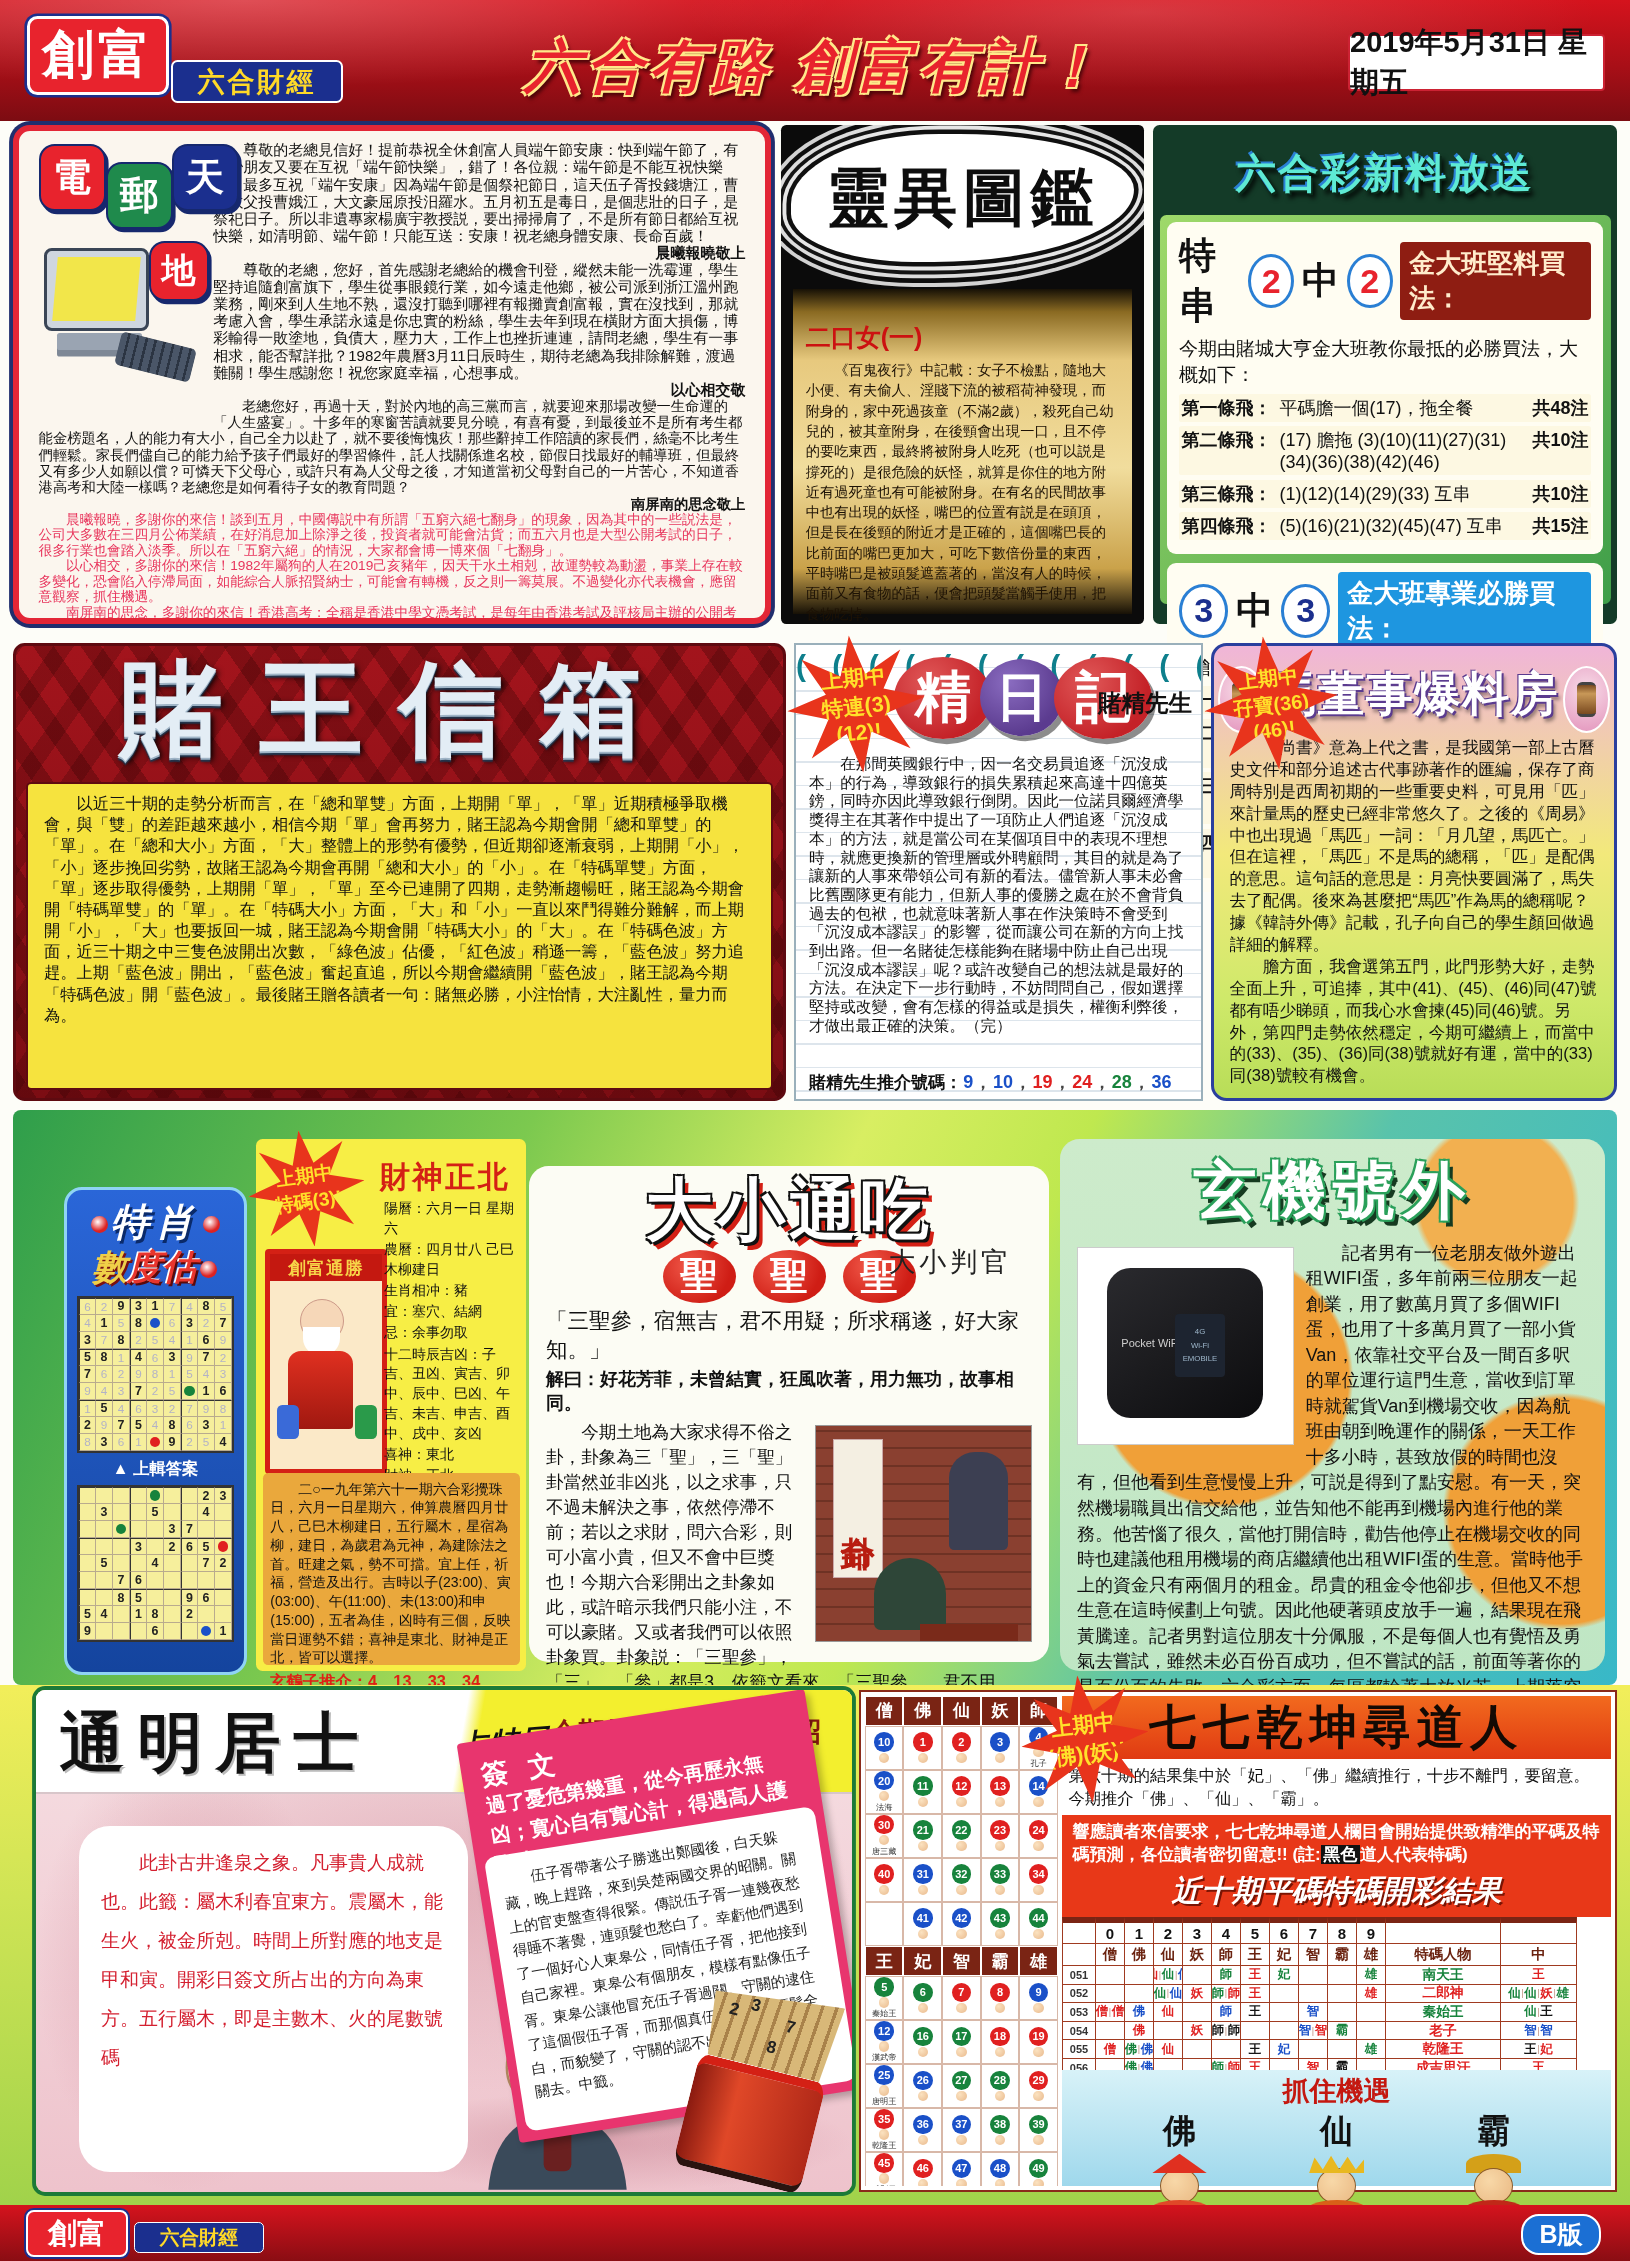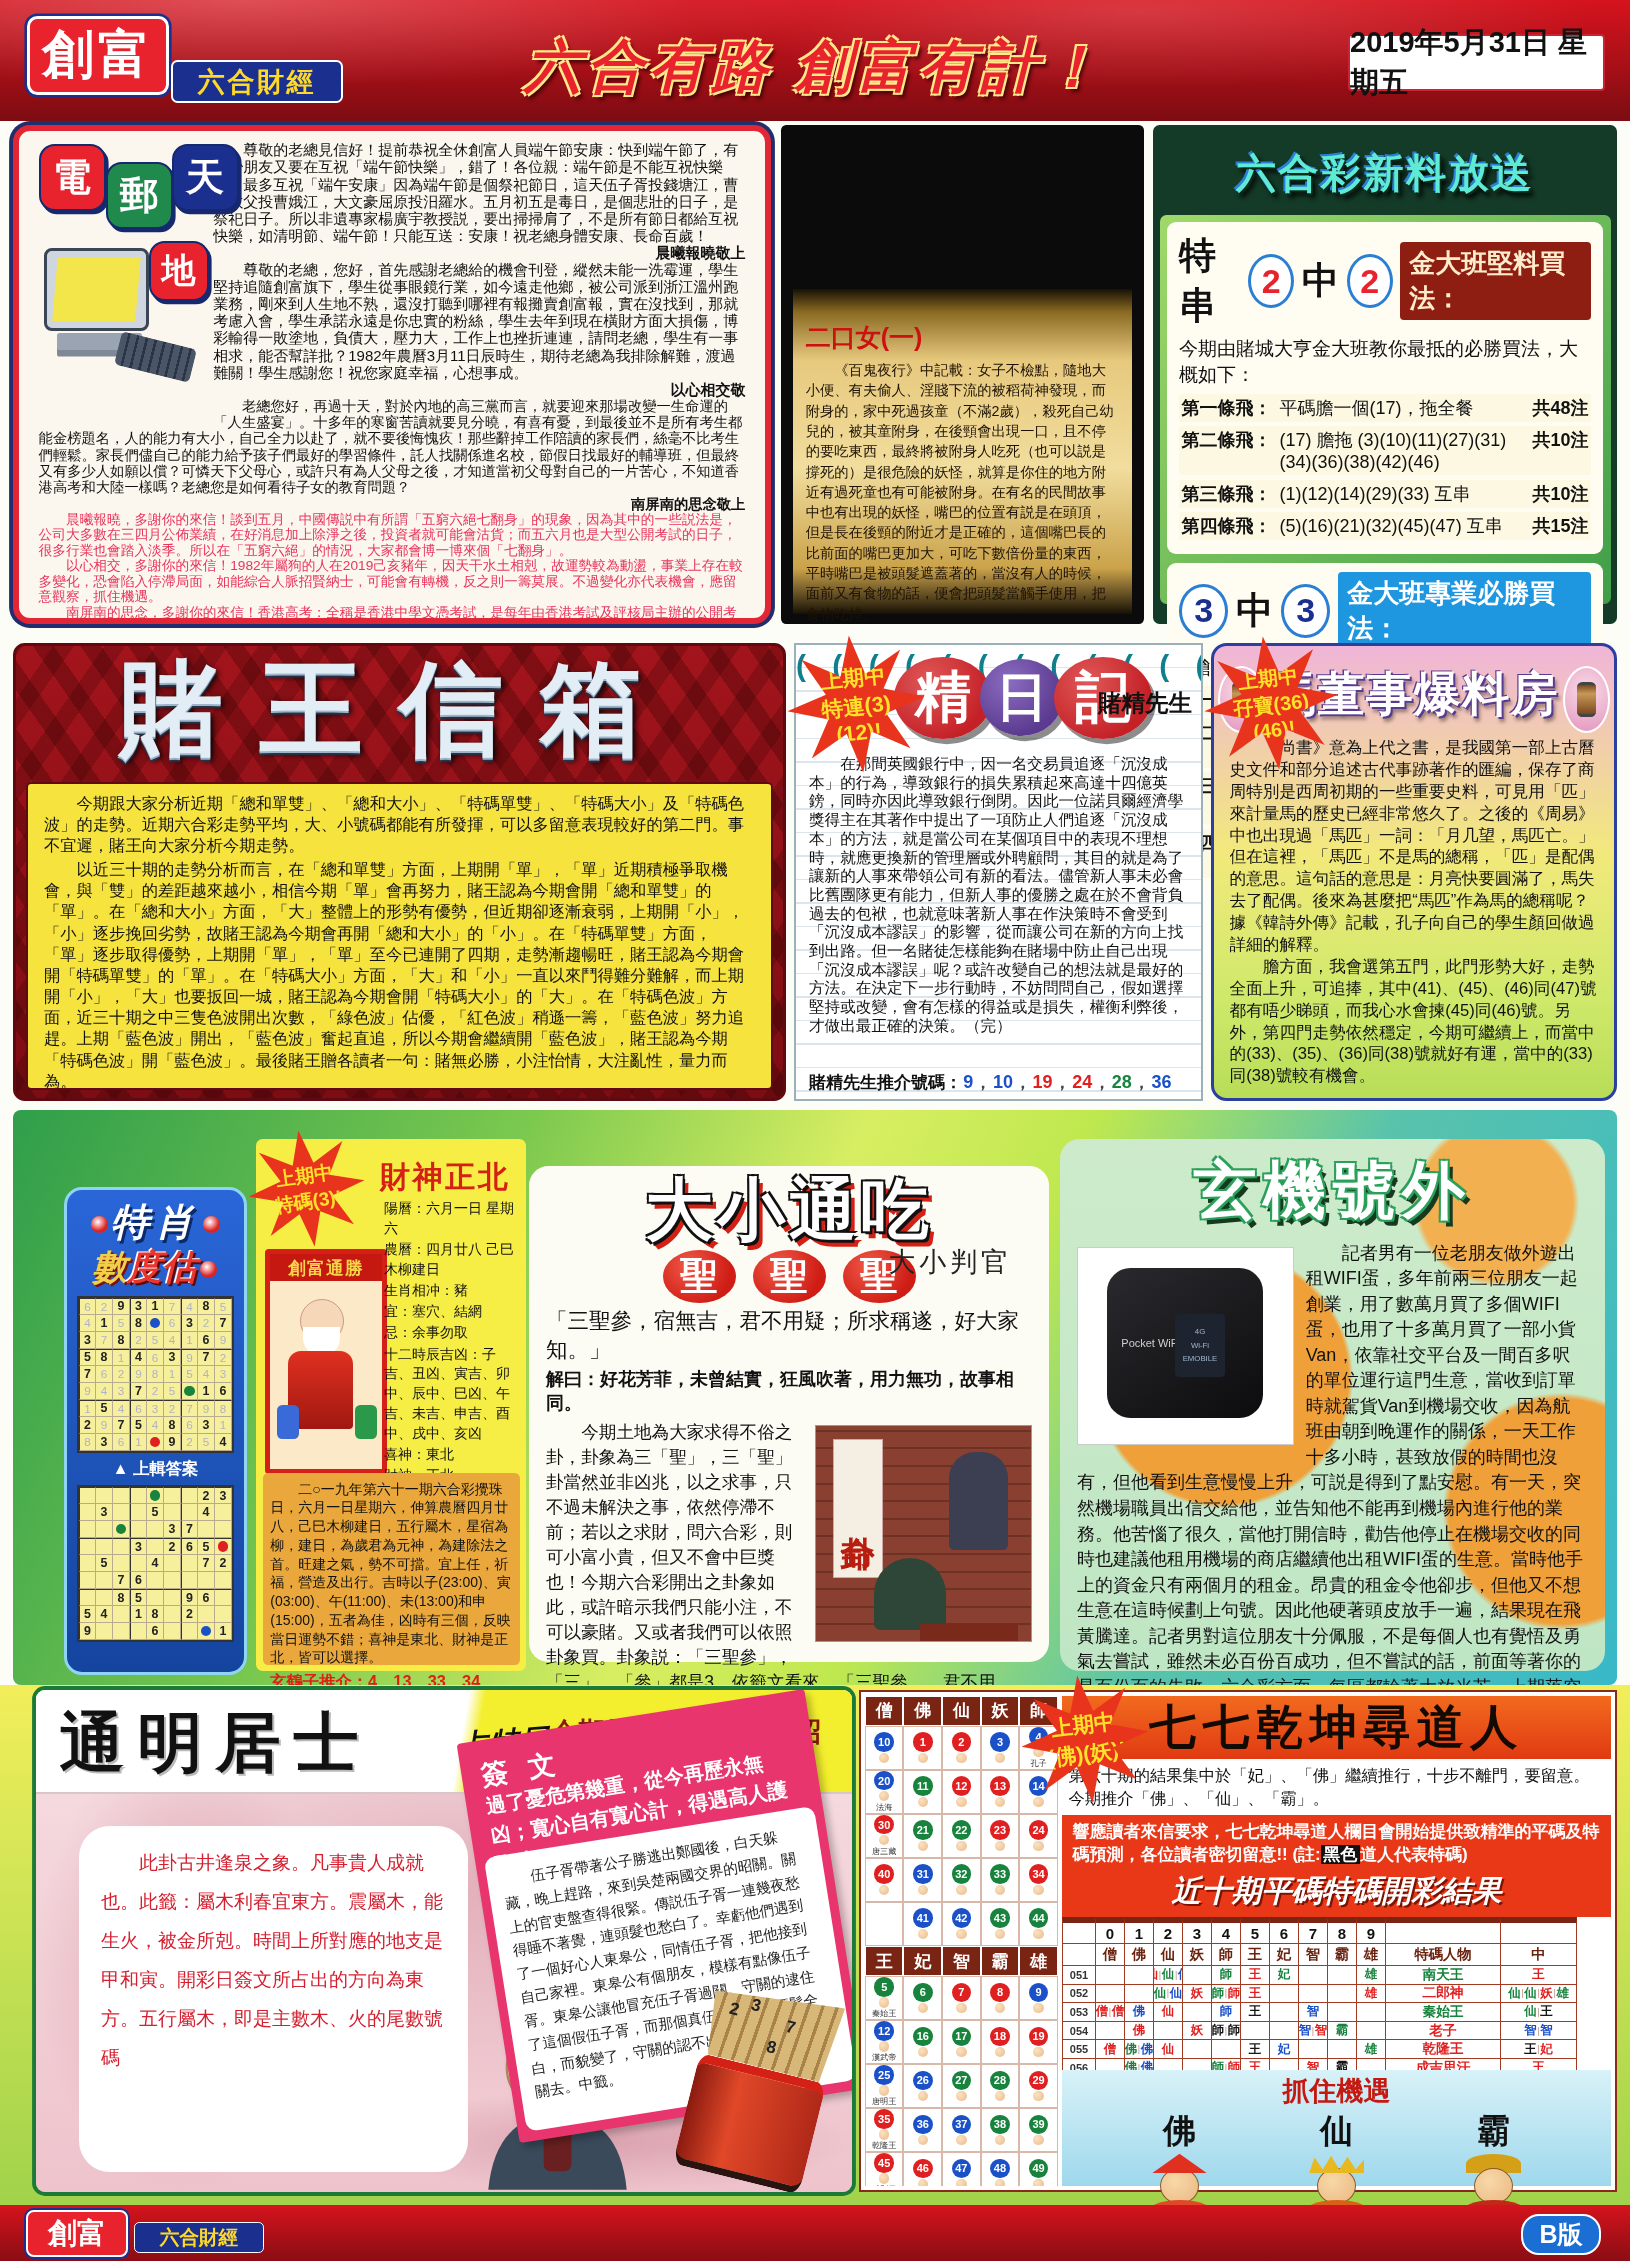--- a/index.html
+++ b/index.html
@@ -311,20 +311,23 @@
     <p>尊敬的老總，您好，首先感謝老總給的機會刊登，縱然未能一洗霉運，學生堅持追隨創富旗下，學生從事眼鏡行業，如今遠走他鄉，被公司派到浙江溫州跑業務，剛來到人生地不熟，還沒打聽到哪裡有報攤賣創富報，實在沒找到，那就考慮入會，學生承諾永遠是你忠實的粉絲，學生去年到現在橫財方面大損傷，博彩輸得一敗塗地，負債大，壓力大，工作上也挫折連連，請問老總，學生有一事相求，能否幫詳批？1982年農曆3月11日辰時生，期待老總為我排除解難，渡過難關！學生感謝您！祝您家庭幸福，心想事成。</p>
     <p class="sign">以心相交敬</p>
     <p class="p3">老總您好，再過十天，對於內地的高三黨而言，就要迎來那場改變一生命運的「人生盛宴」。十多年的寒窗苦讀就要見分曉，有喜有憂，到最後並不是所有考生都能金榜題名，人的能力有大小，自己全力以赴了，就不要後悔愧疚！那些辭掉工作陪讀的家長們，絲毫不比考生們輕鬆。家長們儘自己的能力給予孩子們最好的學習條件，託人找關係進名校，節假日找最好的輔導班，但最終又有多少人如願以償？可憐天下父母心，或許只有為人父母之後，才知道當初父母對自己的一片苦心，不知道香港高考和大陸一樣嗎？老總您是如何看待子女的教育問題？</p>
     <p class="sign p3">南屏南的思念敬上</p>
     <p class="red">晨曦報曉，多謝你的來信！談到五月，中國傳説中有所謂「五窮六絕七翻身」的現象，因為其中的一些説法是，公司大多數在三四月公佈業績，在好消息加上除淨之後，投資者就可能會沽貨；而五六月也是大型公開考試的日子，很多行業也會踏入淡季。所以在「五窮六絕」的情況，大家都會博一博來個「七翻身」。</p>
     <p class="red">以心相交，多謝你的來信！1982年屬狗的人在2019己亥豬年，因天干水土相剋，故運勢較為動盪，事業上存在較多變化，恐會陷入停滯局面，如能綜合人脈招賢納士，可能會有轉機，反之則一籌莫展。不過變化亦代表機會，應留意觀察，抓住機遇。</p>
     <p class="red">南屏南的思念，多謝你的來信！香港高考：全稱是香港中學文憑考試，是每年由香港考試及評核局主辦的公開考試之一。考試日期為每年3月到5月，大部份考生是完成香港中學課程的中學六年級學生，亦有自修生報考。而大陸高考：全稱是普通高等學校招生全國統一考試，是中華人民共和國合格的高中畢業生或具有同等學力的考生參加的選拔性考試，普通高等學校根據考生成績，按已確定的招生計劃，德、智、體全面衡量，擇優錄取。考試日期為每年6月7日、8日。教育子女，老總自問沒有一套子女的教育良方，作為一個家長只能「全力以赴、做到 最好」。我與所有的家長一樣都「望子成龍」、「望 女成鳳」，但往往事如願。</p>
   </section>
 
   <section class="abs ghost">
+    <div class="g-wave">
+      <div class="g-title">靈異圖鑑</div>
+    </div>
     <div class="g-body">
       <div class="g-sub">二口女(一)</div>
       <div class="g-text">《百鬼夜行》中記載：女子不檢點，隨地大小便、有夫偷人、淫賤下流的被稻荷神發現，而附身的，家中死過孩童（不滿2歲），殺死自己幼兒的，被其童附身，在後頸會出現一口，且不停的要吃東西，最終將被附身人吃死（也可以説是撐死的）是很危險的妖怪，就算是你住的地方附近有過死童也有可能被附身。在有名的民間故事中也有出現的妖怪，嘴巴的位置有説是在頭頂，但是長在後頸的附近才是正確的，這個嘴巴長的比前面的嘴巴更加大，可吃下數倍份量的東西，平時嘴巴是被頭髮遮蓋著的，當沒有人的時候，面前又有食物的話，便會把頭髮當觸手使用，把食物吃掉。</div>
       <div class="g-note">不死鬼精言：家中死過孩童（不滿2歲）。</div>
     </div>
   </section>
 
   <section class="abs mark6">
     <div class="m6-title">六合彩新料放送</div>
     <div class="m6-inner">
@@ -390,21 +393,20 @@
               <span class="m6stake">共56注</span>
             </div>
           </div>
       </div>
     </div>
   </section>
 
   <section class="abs kingmail">
     <div class="km-title">賭王信箱</div>
     <div class="km-body">
-      <p>今期跟大家分析近期「總和單雙」、「總和大小」、「特碼單雙」、「特碼大小」及「特碼色波」的走勢。近期六合彩走勢平均，大、小號碼都能有所發揮，可以多留意表現較好的第二門。事不宜遲，賭王向大家分析今期走勢。</p>
       <p>以近三十期的走勢分析而言，在「總和單雙」方面，上期開「單」，「單」近期積極爭取機會，與「雙」的差距越來越小，相信今期「單」會再努力，賭王認為今期會開「總和單雙」的「單」。在「總和大小」方面，「大」整體上的形勢有優勢，但近期卻逐漸衰弱，上期開「小」，「小」逐步挽回劣勢，故賭王認為今期會再開「總和大小」的「小」。在「特碼單雙」方面，「單」逐步取得優勢，上期開「單」，「單」至今已連開了四期，走勢漸趨暢旺，賭王認為今期會開「特碼單雙」的「單」。在「特碼大小」方面，「大」和「小」一直以來鬥得難分難解，而上期開「小」，「大」也要扳回一城，賭王認為今期會開「特碼大小」的「大」。在「特碼色波」方面，近三十期之中三隻色波開出次數，「綠色波」佔優，「紅色波」稍遜一籌，「藍色波」努力追趕。上期「藍色波」開出，「藍色波」奮起直追，所以今期會繼續開「藍色波」，賭王認為今期「特碼色波」開「藍色波」。最後賭王贈各讀者一句：賭無必勝，小注怡情，大注亂性，量力而為。</p>
 
     </div>
   </section>
 
   <section class="abs diary">
     <div class="d-coil">( ( ( ( ( ( ( ( ( ( ( ( ( (</div>
     <div class="starburst d-badge">上期中
 特連(3)
 (12)!</div>

